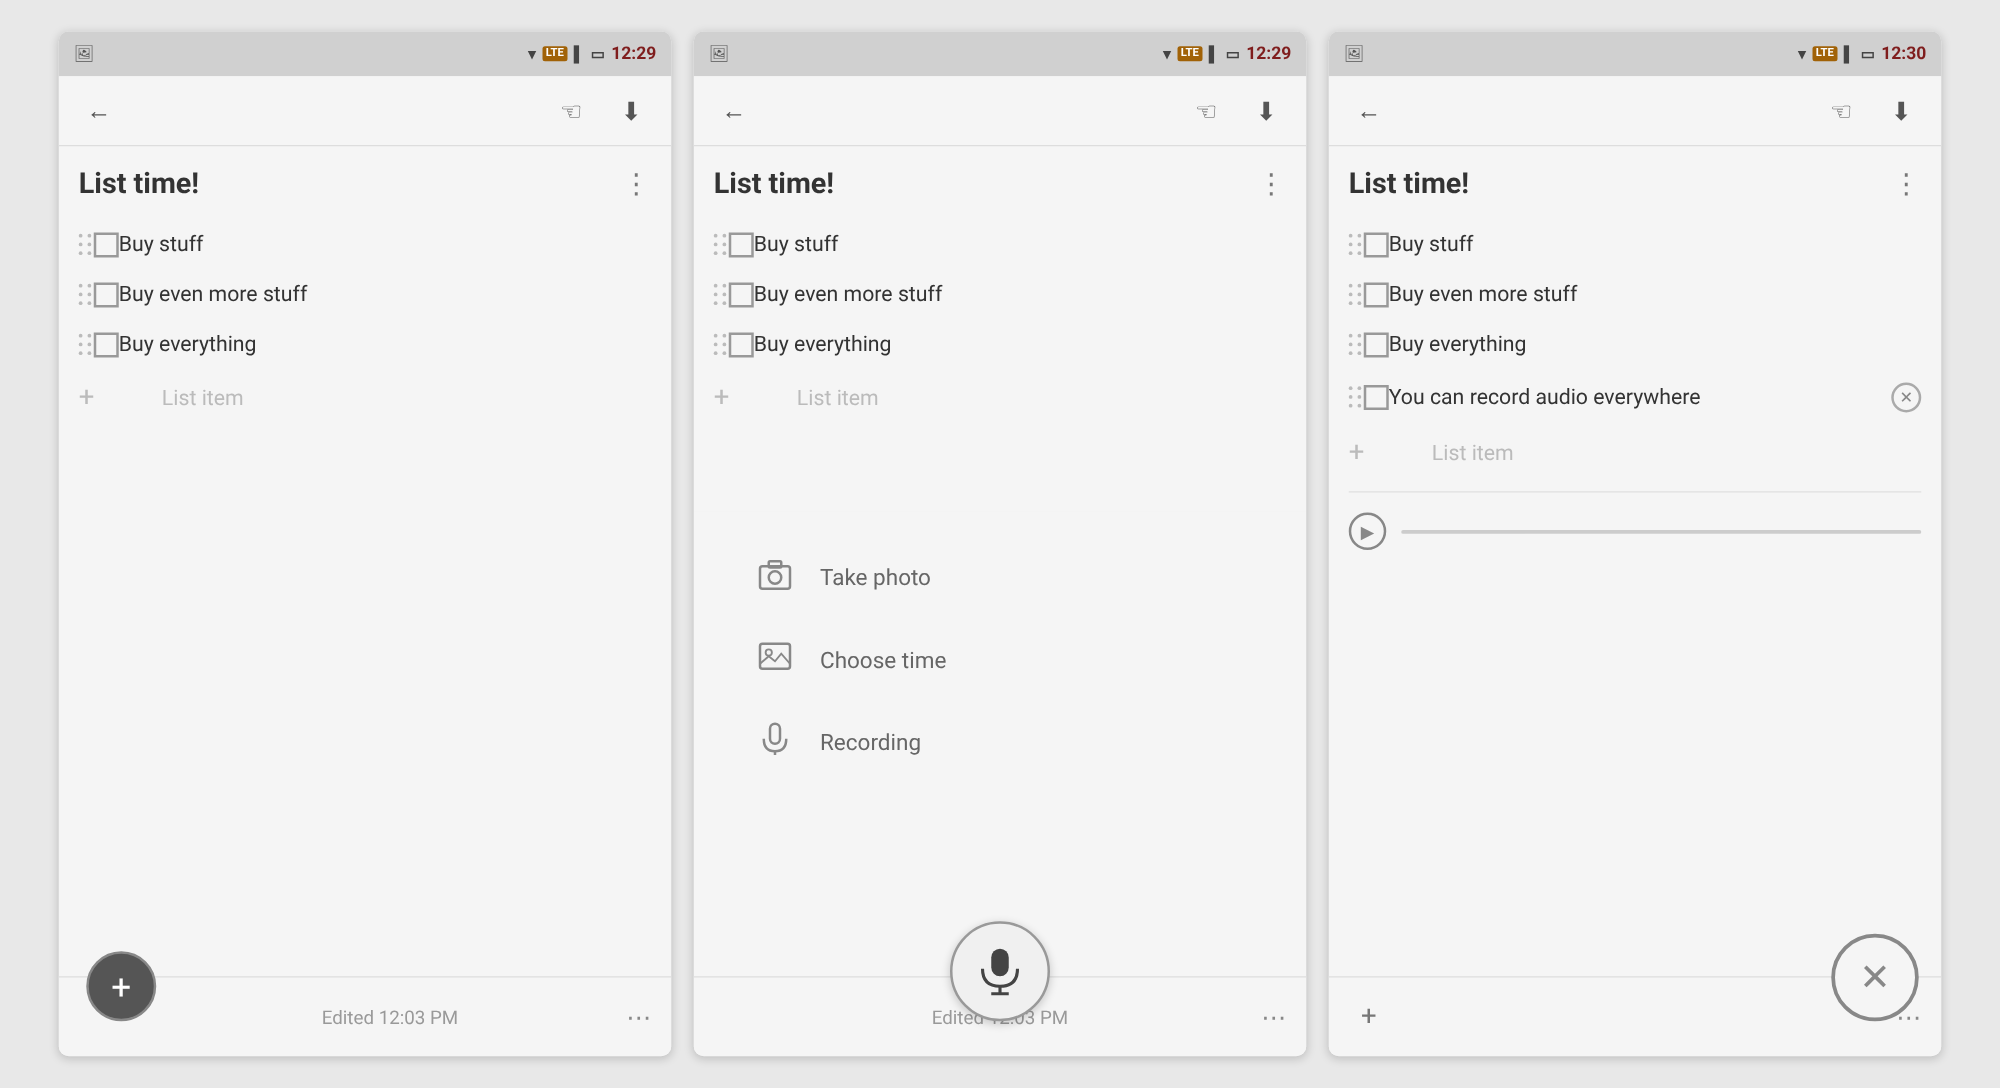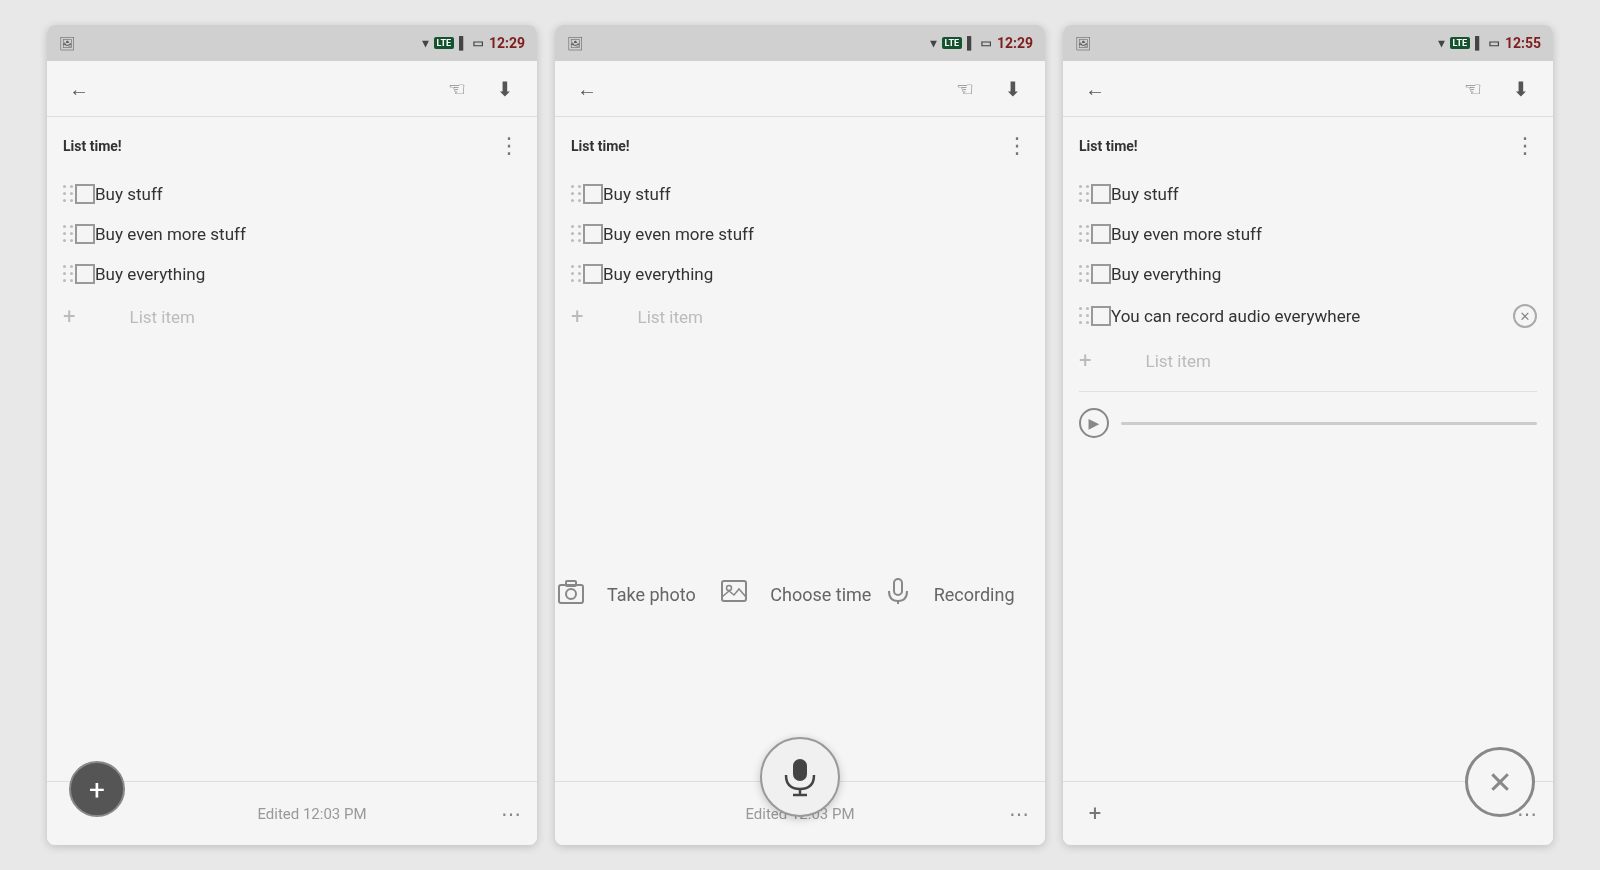--- a/index.html
+++ b/index.html
@@ -102,21 +102,21 @@
       overflow: hidden;
       position: relative;
     }
     .list-title-row {
       display: flex;
       justify-content: space-between;
       align-items: center;
       margin-bottom: 16px;
     }
     .list-title {
-      font-size: 14px;
+      font-size: 23px;
       font-weight: 700;
       color: #333;
     }
     .three-dots {
       font-size: 22px;
       color: #777;
       cursor: pointer;
       letter-spacing: 1px;
     }
     
@@ -208,20 +208,21 @@
     }
 
     
     .popup-overlay {
       position: absolute;
       bottom: 64px;
       left: 0;
       right: 0;
       background: rgba(245,245,245,0.97);
       display: flex;
+      flex-direction: column;
       align-items: center;
       padding: 20px 0 90px 0;
       z-index: 10;
     }
     .popup-item {
       display: flex;
       align-items: center;
       gap: 20px;
       padding: 16px 0;
       width: 80%;
@@ -305,21 +306,21 @@
       align-items: center;
       justify-content: center;
       cursor: pointer;
       color: #888;
       font-size: 30px;
       position: absolute;
       bottom: 28px;
       right: 18px;
     }
     .lte-badge {
-      background: #14532d;
+      background: #a16207;
       color: #fff;
       font-size: 9px;
       font-weight: 700;
       padding: 1px 3px;
       border-radius: 2px;
     }
   </style>
 </head>
 <body>
 
@@ -536,21 +537,21 @@
 
     <div class="status-bar">
       <div class="status-left">
         <span class="status-icon">🖼</span>
       </div>
       <div class="status-right">
         <span>▾</span>
         <span class="lte-badge">LTE</span>
         <span>▌</span>
         <span>▭</span>
-        <span class="status-time">12:55</span>
+        <span class="status-time">12:30</span>
       </div>
     </div>
 
     <div class="toolbar">
       <div class="toolbar-left">
         <div class="icon-btn">←</div>
       </div>
       <div class="toolbar-right">
         <div class="icon-btn">☜</div>
         <div class="icon-btn">⬇</div>

